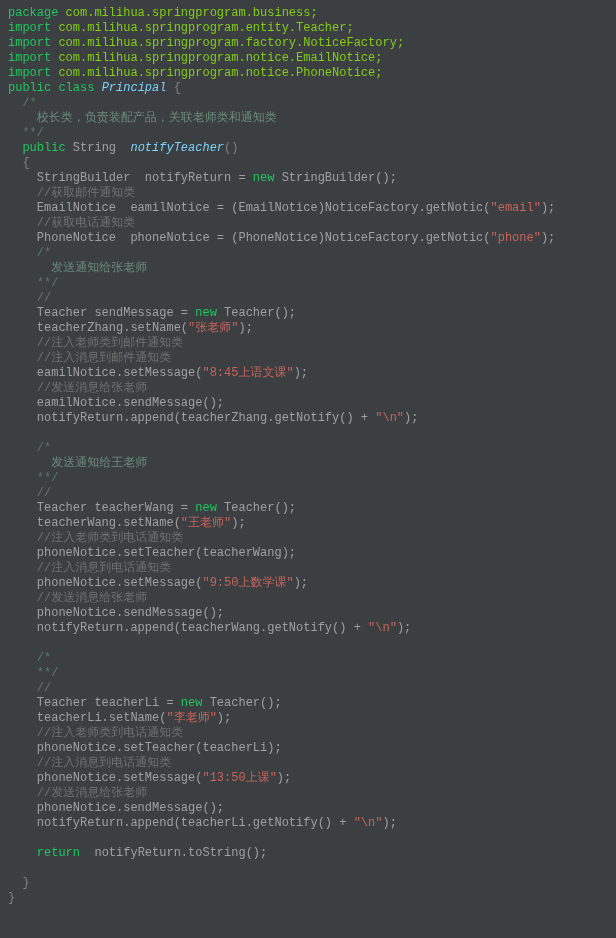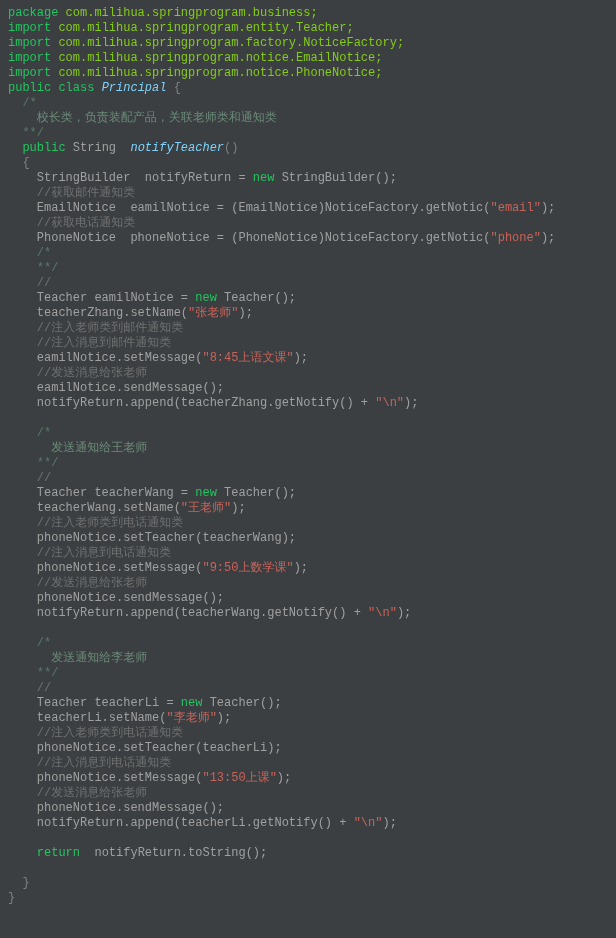--- a/index.html
+++ b/index.html
@@ -37,23 +37,24 @@
     <div class="line"><span class="cmtzh">    校长类，负责装配产品，关联老师类和通知类</span></div>
     <div class="line"><span class="cmtblock">  **/</span></div>
     <div class="line"><span class="ident">  </span><span class="kw">public</span><span class="ident"> String  </span><span class="cls">notifyTeacher</span><span class="punc">()</span></div>
     <div class="line"><span class="punc">  {</span></div>
     <div class="line"><span class="ident">    StringBuilder  notifyReturn = </span><span class="kw">new</span><span class="ident"> StringBuilder();</span></div>
     <div class="line"><span class="cmtline">    //获取邮件通知类</span></div>
     <div class="line"><span class="ident">    EmailNotice  eamilNotice = (EmailNotice)NoticeFactory.getNotic(</span><span class="str">"email"</span><span class="ident">);</span></div>
     <div class="line"><span class="cmtline">    //获取电话通知类</span></div>
     <div class="line"><span class="ident">    PhoneNotice  phoneNotice = (PhoneNotice)NoticeFactory.getNotic(</span><span class="str">"phone"</span><span class="ident">);</span></div>
     <div class="line"><span class="cmtblock">    /*</span></div>
+    <div class="line"><span class="cmtzh">      发送通知给张老师</span></div>
     <div class="line"><span class="cmtblock">    **/</span></div>
     <div class="line"><span class="cmtline">    //</span></div>
-    <div class="line"><span class="ident">    Teacher eamilNotice = </span><span class="kw">new</span><span class="ident"> Teacher();</span></div>
+    <div class="line"><span class="ident">    Teacher sendMessage = </span><span class="kw">new</span><span class="ident"> Teacher();</span></div>
     <div class="line"><span class="ident">    teacherZhang.setName(</span><span class="str">"张老师"</span><span class="ident">);</span></div>
     <div class="line"><span class="cmtline">    //注入老师类到邮件通知类</span></div>
     <div class="line"><span class="cmtline">    //注入消息到邮件通知类</span></div>
     <div class="line"><span class="ident">    eamilNotice.setMessage(</span><span class="str">"8:45上语文课"</span><span class="ident">);</span></div>
     <div class="line"><span class="cmtline">    //发送消息给张老师</span></div>
     <div class="line"><span class="ident">    eamilNotice.sendMessage();</span></div>
     <div class="line"><span class="ident">    notifyReturn.append(teacherZhang.getNotify() + </span><span class="str">"\n"</span><span class="ident">);</span></div>
     <div class="line"><span class="ident"> </span></div>
     <div class="line"><span class="cmtblock">    /*</span></div>
     <div class="line"><span class="cmtzh">      发送通知给王老师</span></div>
@@ -63,21 +64,20 @@
     <div class="line"><span class="ident">    teacherWang.setName(</span><span class="str">"王老师"</span><span class="ident">);</span></div>
     <div class="line"><span class="cmtline">    //注入老师类到电话通知类</span></div>
     <div class="line"><span class="ident">    phoneNotice.setTeacher(teacherWang);</span></div>
     <div class="line"><span class="cmtline">    //注入消息到电话通知类</span></div>
     <div class="line"><span class="ident">    phoneNotice.setMessage(</span><span class="str">"9:50上数学课"</span><span class="ident">);</span></div>
     <div class="line"><span class="cmtline">    //发送消息给张老师</span></div>
     <div class="line"><span class="ident">    phoneNotice.sendMessage();</span></div>
     <div class="line"><span class="ident">    notifyReturn.append(teacherWang.getNotify() + </span><span class="str">"\n"</span><span class="ident">);</span></div>
     <div class="line"><span class="ident"> </span></div>
     <div class="line"><span class="cmtblock">    /*</span></div>
-    <div class="line"><span class="cmtzh">      发送通知给李老师</span></div>
     <div class="line"><span class="cmtblock">    **/</span></div>
     <div class="line"><span class="cmtline">    //</span></div>
     <div class="line"><span class="ident">    Teacher teacherLi = </span><span class="kw">new</span><span class="ident"> Teacher();</span></div>
     <div class="line"><span class="ident">    teacherLi.setName(</span><span class="str">"李老师"</span><span class="ident">);</span></div>
     <div class="line"><span class="cmtline">    //注入老师类到电话通知类</span></div>
     <div class="line"><span class="ident">    phoneNotice.setTeacher(teacherLi);</span></div>
     <div class="line"><span class="cmtline">    //注入消息到电话通知类</span></div>
     <div class="line"><span class="ident">    phoneNotice.setMessage(</span><span class="str">"13:50上课"</span><span class="ident">);</span></div>
     <div class="line"><span class="cmtline">    //发送消息给张老师</span></div>
     <div class="line"><span class="ident">    phoneNotice.sendMessage();</span></div>

